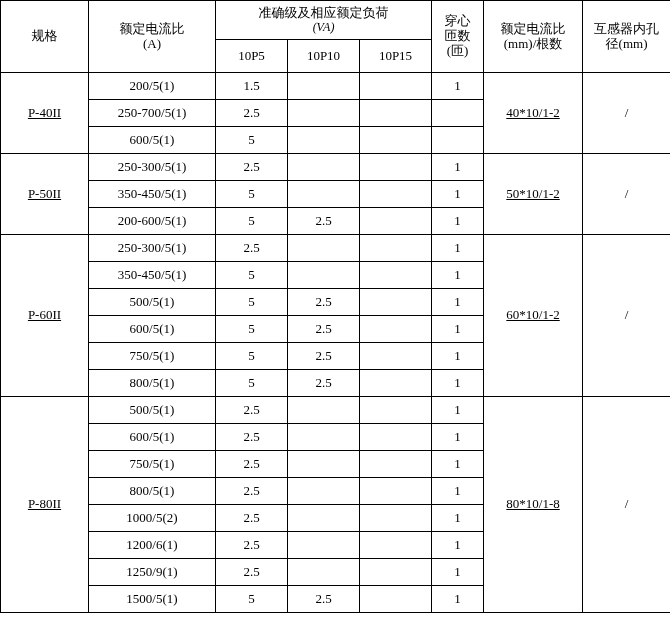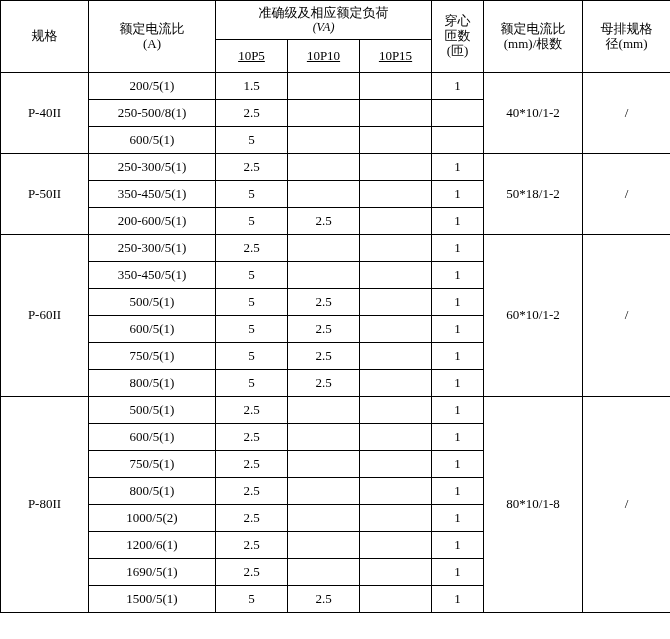--- a/index.html
+++ b/index.html
@@ -31,32 +31,33 @@
   col.c-spec    { width: 88px; }
   col.c-ratio   { width: 127px; }
   col.c-p5      { width: 72px; }
   col.c-p10     { width: 72px; }
   col.c-p15     { width: 72px; }
   col.c-turns   { width: 52px; }
   col.c-bus     { width: 99px; }
   col.c-hole    { width: 88px; }
 
   .hdr-row-1 td { height: 38px; }
-  .hdr-row-2 td { height: 32px; text-decoration: underline; }
+  .hdr-row-2 td { height: 32px; }
   .hdr-two-line {
     line-height: 1.35;
   }
   .body-cell {
     height: 26px;
   }
   .ratio-cell {
     font-size: 13px;
   }
   .group-cell {
     font-size: 13px;
+    text-decoration: underline;
   }
   .slash {
     font-size: 13px;
   }
   .va-sub {
     font-size: 12px;
     font-style: italic;
   }
 </style>
 </head>
@@ -87,21 +88,21 @@
       <td rowspan="2" class="hdr-two-line">
         <div>穿心</div>
         <div>匝数</div>
         <div>(匝)</div>
       </td>
       <td rowspan="2" class="hdr-two-line">
         <div>额定电流比</div>
         <div>(mm)/根数</div>
       </td>
       <td rowspan="2" class="hdr-two-line">
-        <div>母排规格</div>
+        <div>互感器内孔</div>
         <div>径(mm)</div>
       </td>
     </tr>
     <tr class="hdr-row-2">
       <td>10P5</td>
       <td>10P10</td>
       <td>10P15</td>
     </tr>
   </thead>
   <tbody id="table-body">
@@ -109,41 +110,41 @@
         <td class="body-cell group-cell" rowspan="3">P-40II</td>
         <td class="body-cell ratio-cell">200/5(1)</td>
         <td class="body-cell ">1.5</td>
         <td class="body-cell "></td>
         <td class="body-cell "></td>
         <td class="body-cell ">1</td>
         <td class="body-cell group-cell" rowspan="3">40*10/1-2</td>
         <td class="body-cell slash" rowspan="3">/</td>
       </tr>
       <tr>
-        <td class="body-cell ratio-cell">250-500/8(1)</td>
+        <td class="body-cell ratio-cell">250-700/5(1)</td>
         <td class="body-cell ">2.5</td>
         <td class="body-cell "></td>
         <td class="body-cell "></td>
         <td class="body-cell "></td>
       </tr>
       <tr>
         <td class="body-cell ratio-cell">600/5(1)</td>
         <td class="body-cell ">5</td>
         <td class="body-cell "></td>
         <td class="body-cell "></td>
         <td class="body-cell "></td>
       </tr>
       <tr>
         <td class="body-cell group-cell" rowspan="3">P-50II</td>
         <td class="body-cell ratio-cell">250-300/5(1)</td>
         <td class="body-cell ">2.5</td>
         <td class="body-cell "></td>
         <td class="body-cell "></td>
         <td class="body-cell ">1</td>
-        <td class="body-cell group-cell" rowspan="3">50*18/1-2</td>
+        <td class="body-cell group-cell" rowspan="3">50*10/1-2</td>
         <td class="body-cell slash" rowspan="3">/</td>
       </tr>
       <tr>
         <td class="body-cell ratio-cell">350-450/5(1)</td>
         <td class="body-cell ">5</td>
         <td class="body-cell "></td>
         <td class="body-cell "></td>
         <td class="body-cell ">1</td>
       </tr>
       <tr>
@@ -237,21 +238,21 @@
         <td class="body-cell ">1</td>
       </tr>
       <tr>
         <td class="body-cell ratio-cell">1200/6(1)</td>
         <td class="body-cell ">2.5</td>
         <td class="body-cell "></td>
         <td class="body-cell "></td>
         <td class="body-cell ">1</td>
       </tr>
       <tr>
-        <td class="body-cell ratio-cell">1690/5(1)</td>
+        <td class="body-cell ratio-cell">1250/9(1)</td>
         <td class="body-cell ">2.5</td>
         <td class="body-cell "></td>
         <td class="body-cell "></td>
         <td class="body-cell ">1</td>
       </tr>
       <tr>
         <td class="body-cell ratio-cell">1500/5(1)</td>
         <td class="body-cell ">5</td>
         <td class="body-cell ">2.5</td>
         <td class="body-cell "></td>

